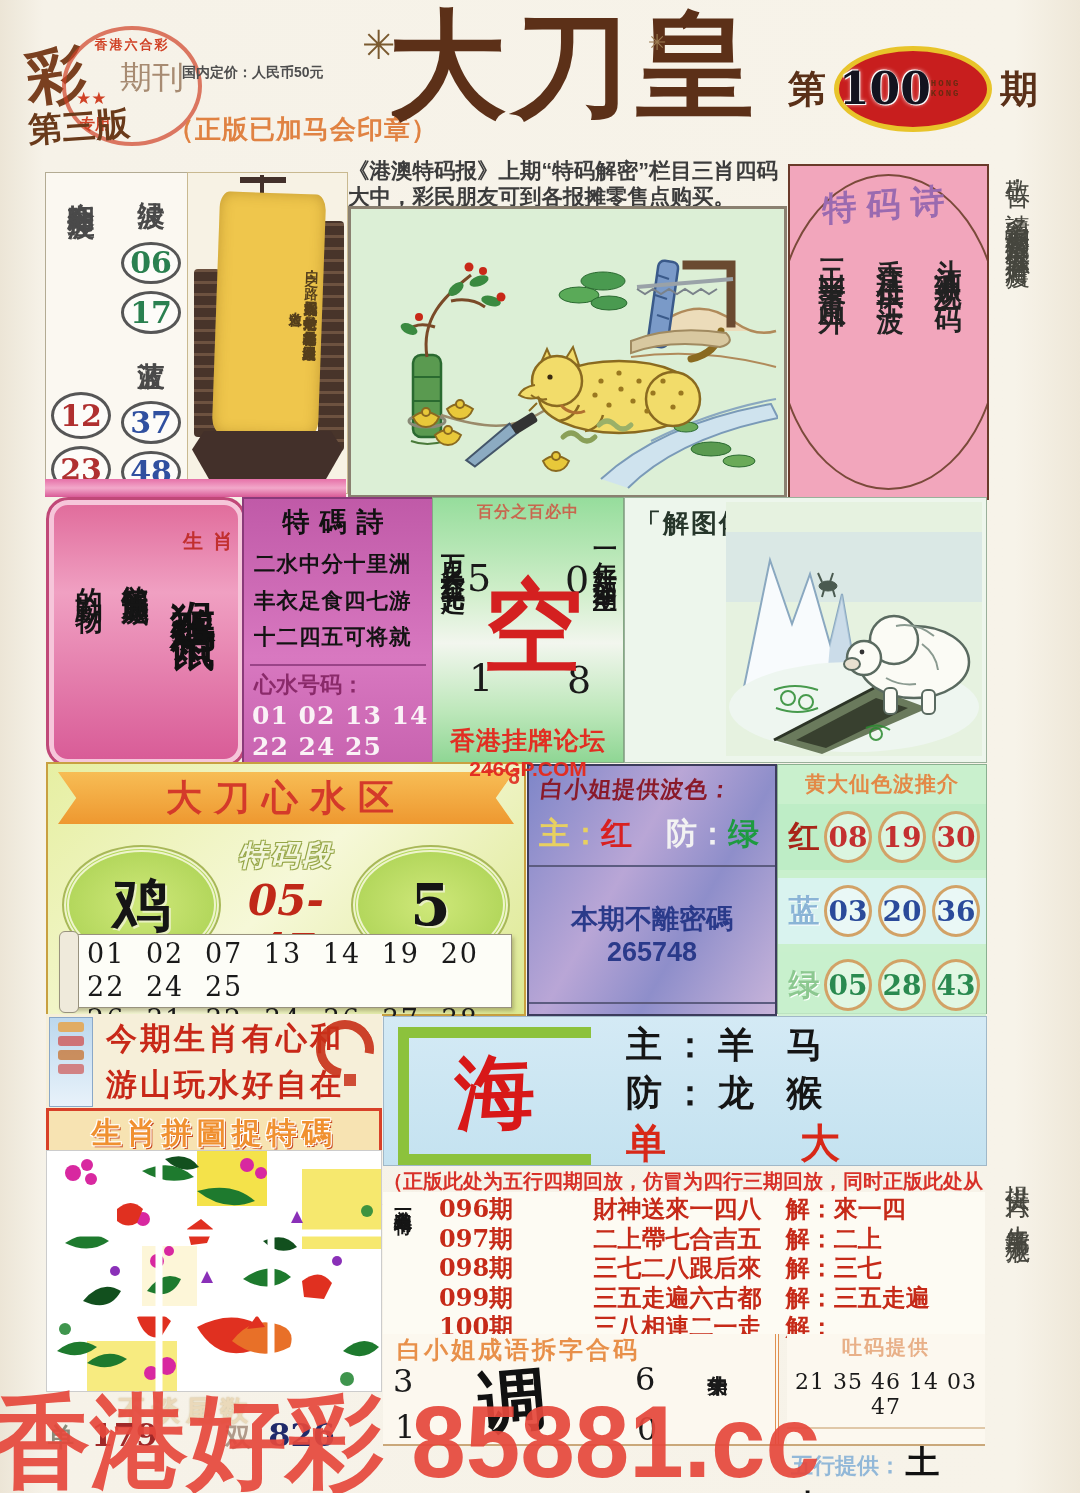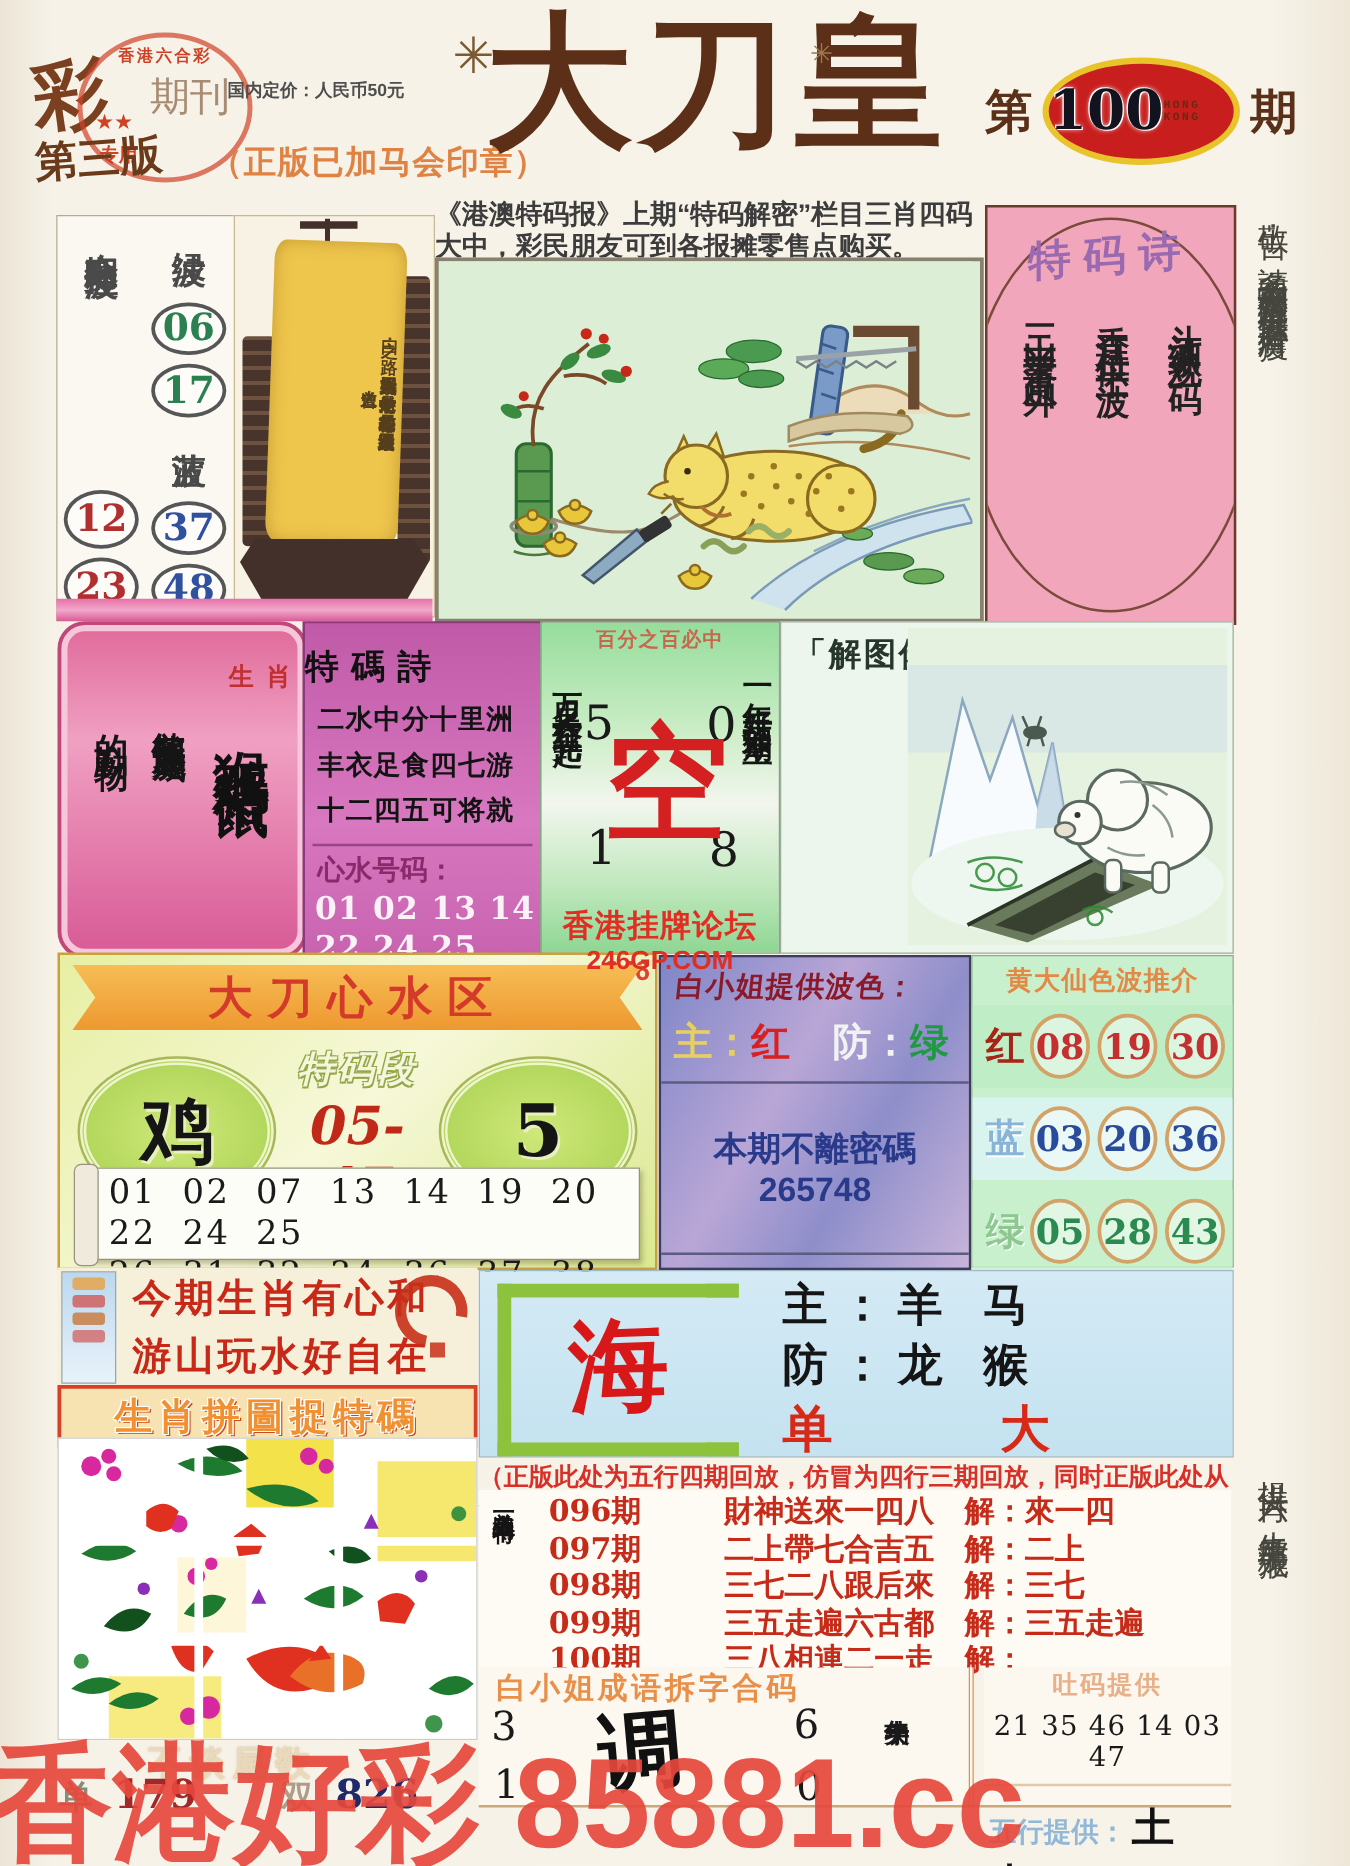--- a/index.html
+++ b/index.html
@@ -17,21 +17,21 @@
   .circ{display:flex;align-items:center;justify-content:center;width:46px;height:46px;border:3px solid #d2a266;
     border-radius:50%;background:rgba(255,255,255,.45);font-size:28px;font-weight:bold;font-family:"DejaVu Serif",serif;}
   .hdx-row{display:flex;align-items:center;height:66px;padding:0 6px;}
   .hdx-label{font-size:31px;font-weight:bold;width:44px;text-align:center;}
   .banner-ribbon{background:linear-gradient(180deg,#f7bd55,#ee9830);
     clip-path:polygon(0 0,100% 0,96% 50%,100% 100%,0 100%,4% 50%);
     display:flex;align-items:center;justify-content:center;}
   .outline-w{text-shadow:-1px -1px 0 #fff,1px -1px 0 #fff,-1px 1px 0 #fff,1px 1px 0 #fff,2px 2px 0 #c84a20;}
   .history-row{white-space:nowrap;font-size:24px;font-weight:bold;color:#c62a18;
     font-family:"DejaVu Serif",serif;line-height:1.23;}
-  .history-row .ph{margin-left:14px;padding-left:44px;} .history-row .jie{margin-left:16px;}
+  .history-row .ph{margin-left:28px;padding-left:44px;} .history-row .jie{margin-left:16px;}
 </style>
 </head>
 <body>
 
 <div class="page">
 
   <div class="abs" style="left:26px;top:36px;font-size:60px;font-weight:bold;color:#7a4020;transform:rotate(-8deg);font-family:'DejaVu Serif',serif;">彩</div>
 
   <div class="abs" style="left:62px;top:26px;width:132px;height:112px;border:4px solid rgba(208,66,38,.7);border-radius:50%;">
     <div style="position:absolute;top:6px;left:0;right:0;text-align:center;font-size:13px;color:#d04226;font-weight:bold;letter-spacing:2px;">香港六合彩</div>
@@ -209,21 +209,21 @@
               box-shadow:inset 0 0 0 5px #f6c6da;background:linear-gradient(180deg,#e06a9a,#f0a0c2 35%,#d85a96);">
     <div class="b" style="text-align:right;padding-top:28px;font-size:20px;color:#c22f2f;letter-spacing:10px;">生肖</div>
     <div style="display:flex;gap:10px;padding:10px 0 0 22px;">
       <span class="vlr b" style="font-size:27px;color:#151515;height:120px;letter-spacing:10px;">的勤物</span>
       <span class="vlr b" style="font-size:27px;color:#151515;height:200px;letter-spacing:2px;">欲钱买虎胆龙威</span>
       <span class="vlr b serif" style="font-size:45px;color:#111;height:200px;letter-spacing:8px;">猴鸡猪鼠</span>
     </div>
   </div>
 
   <div class="abs" style="left:242px;top:497px;width:188px;height:264px;background:linear-gradient(180deg,#c05aa8,#d878c0 60%,#c863b0);border:2px solid #8a3a7a;">
-    <div class="b" style="text-align:left;padding-top:16px;font-size:27px;color:#111;letter-spacing:10px;">特碼詩</div>
+    <div class="b" style="text-align:center;padding-top:5px;font-size:27px;color:#111;letter-spacing:10px;">特碼詩</div>
     <div class="b" style="padding:6px 0 0 10px;font-size:21.5px;color:#131313;line-height:1.7;letter-spacing:1px;">
       <div>二水中分十里洲</div>
       <div>丰衣足食四七游</div>
       <div>十二四五可将就</div>
     </div>
     <div style="border-top:2px solid #9a4488;margin:8px 6px 4px 6px;"></div>
     <div class="b" style="padding-left:10px;font-size:22px;color:#8a2a6a;">心水号码：</div>
     <div class="b serif" style="padding-left:8px;font-size:25px;color:#faf2f6;letter-spacing:1px;line-height:1.25;">
       <div>01 02 13 14 22 24 25</div>
       <div>31 32 34 43 44 46 48</div>

